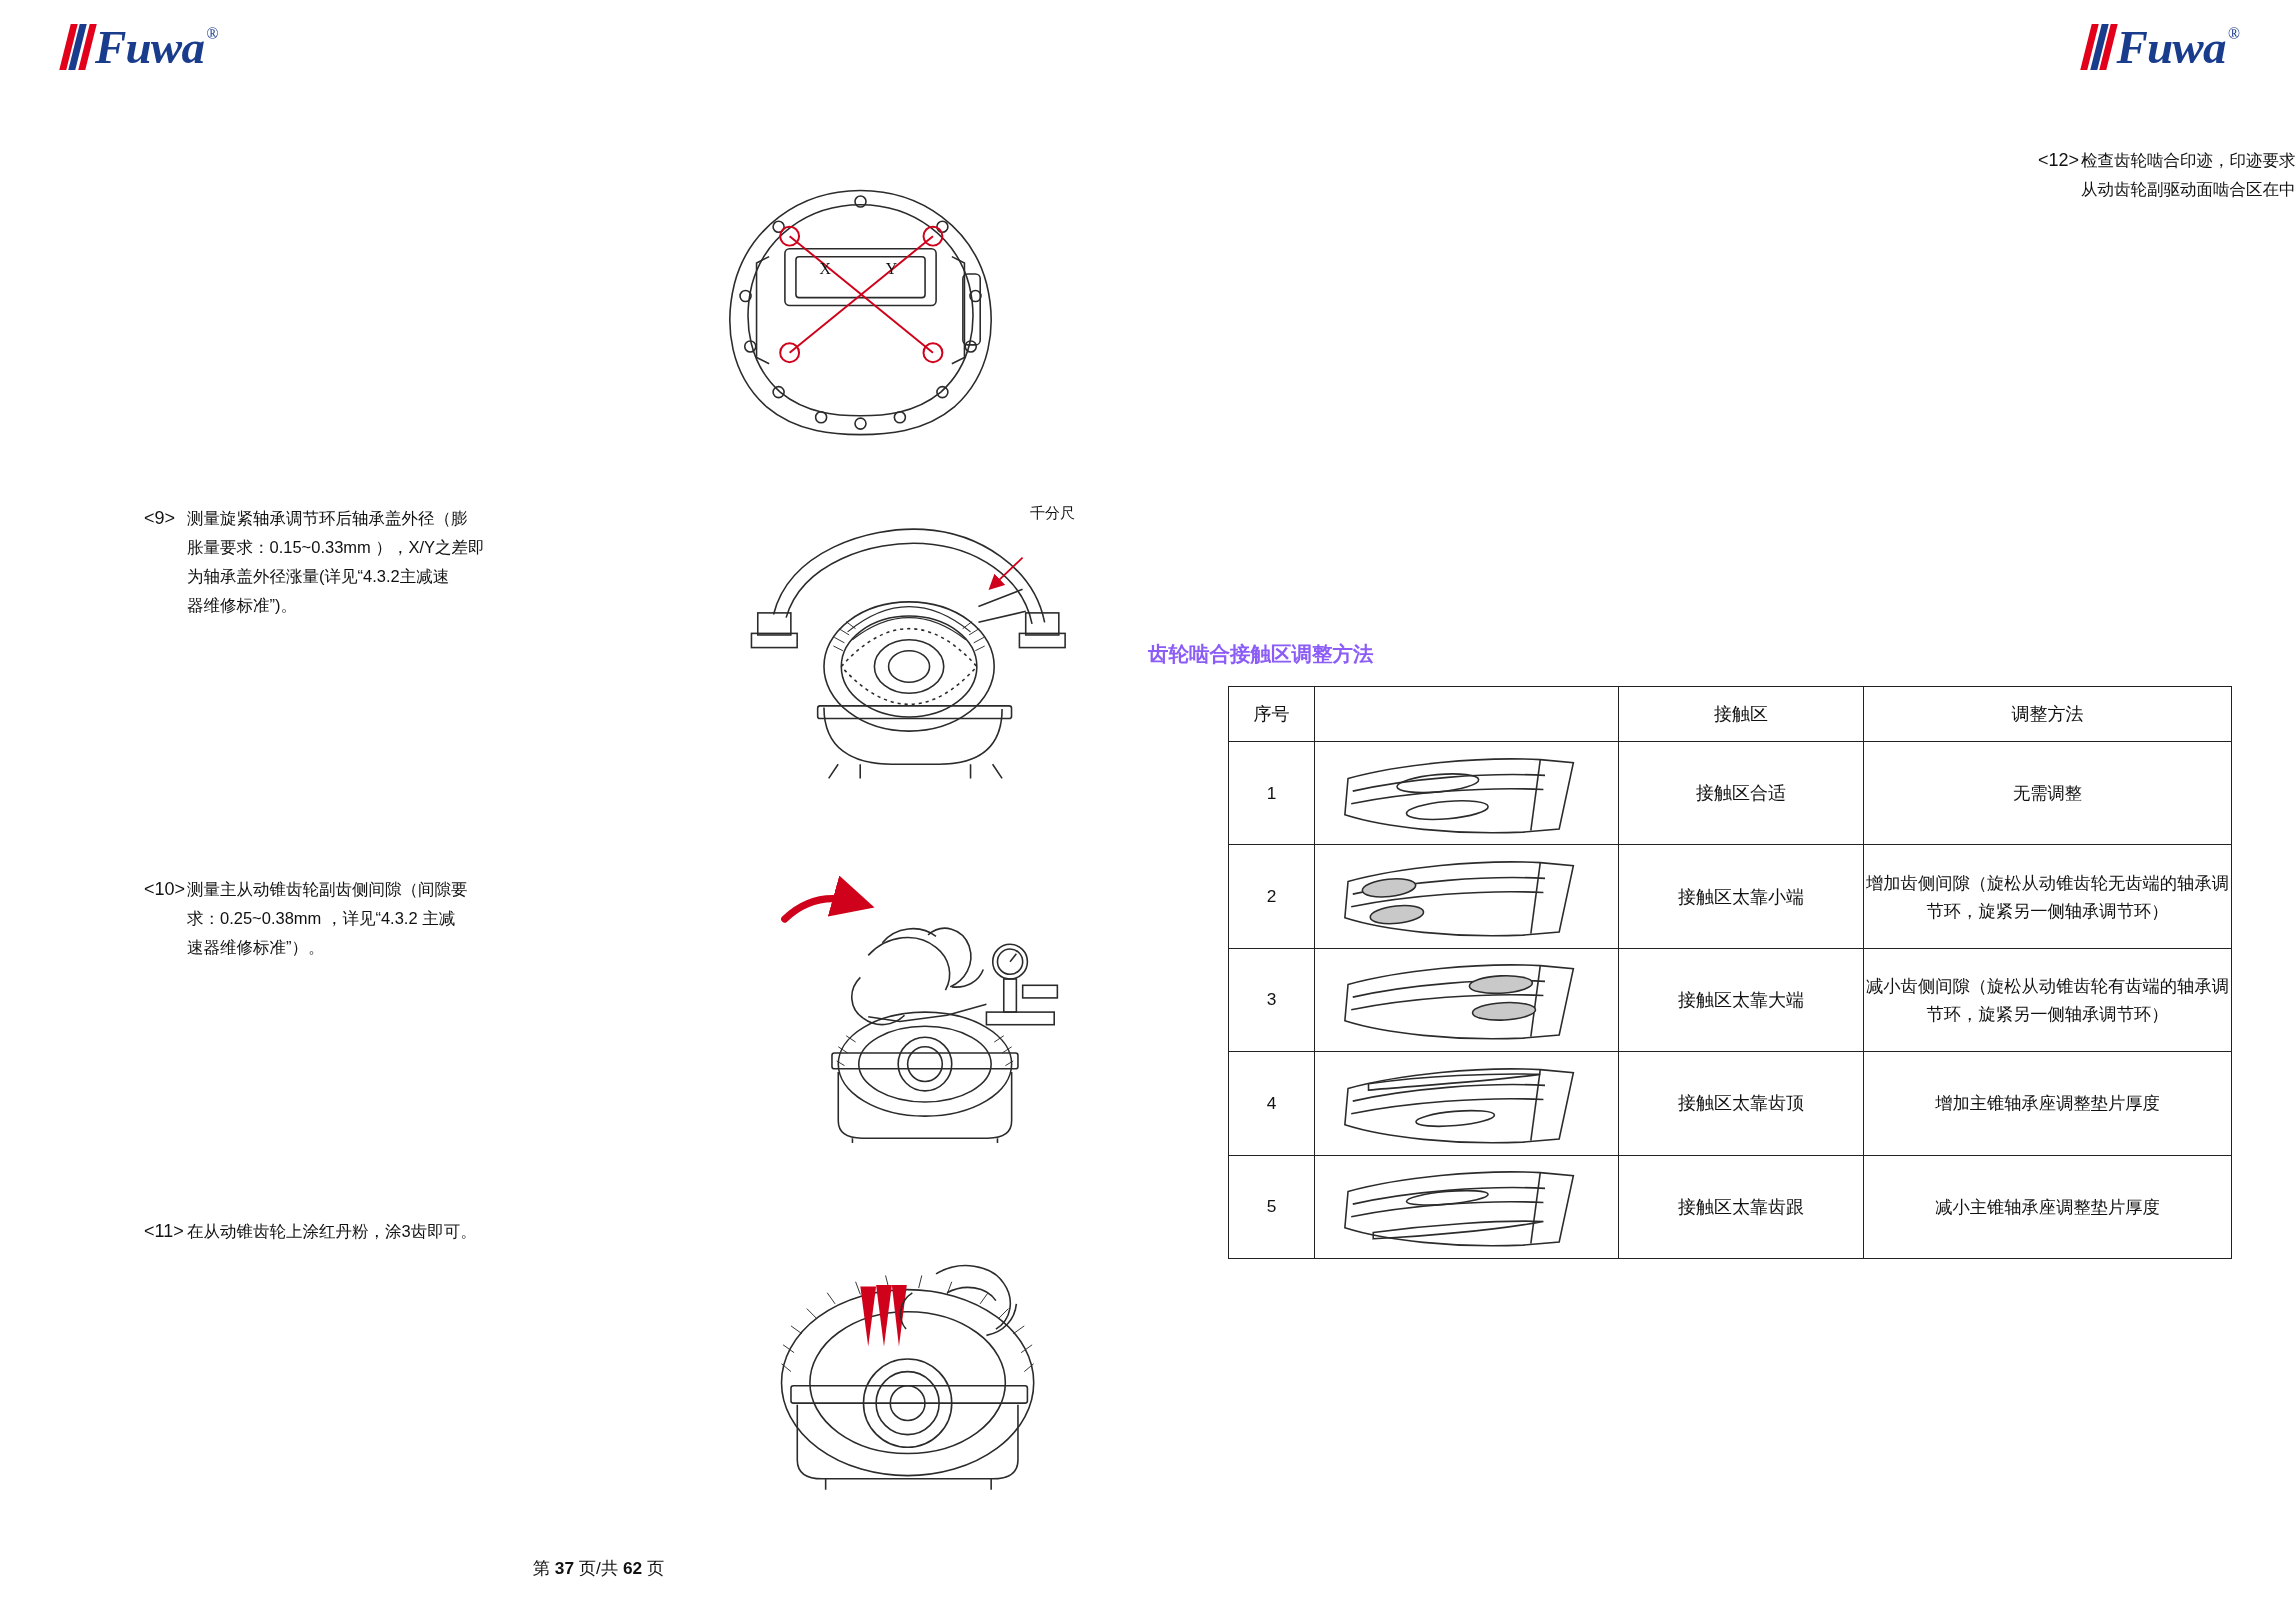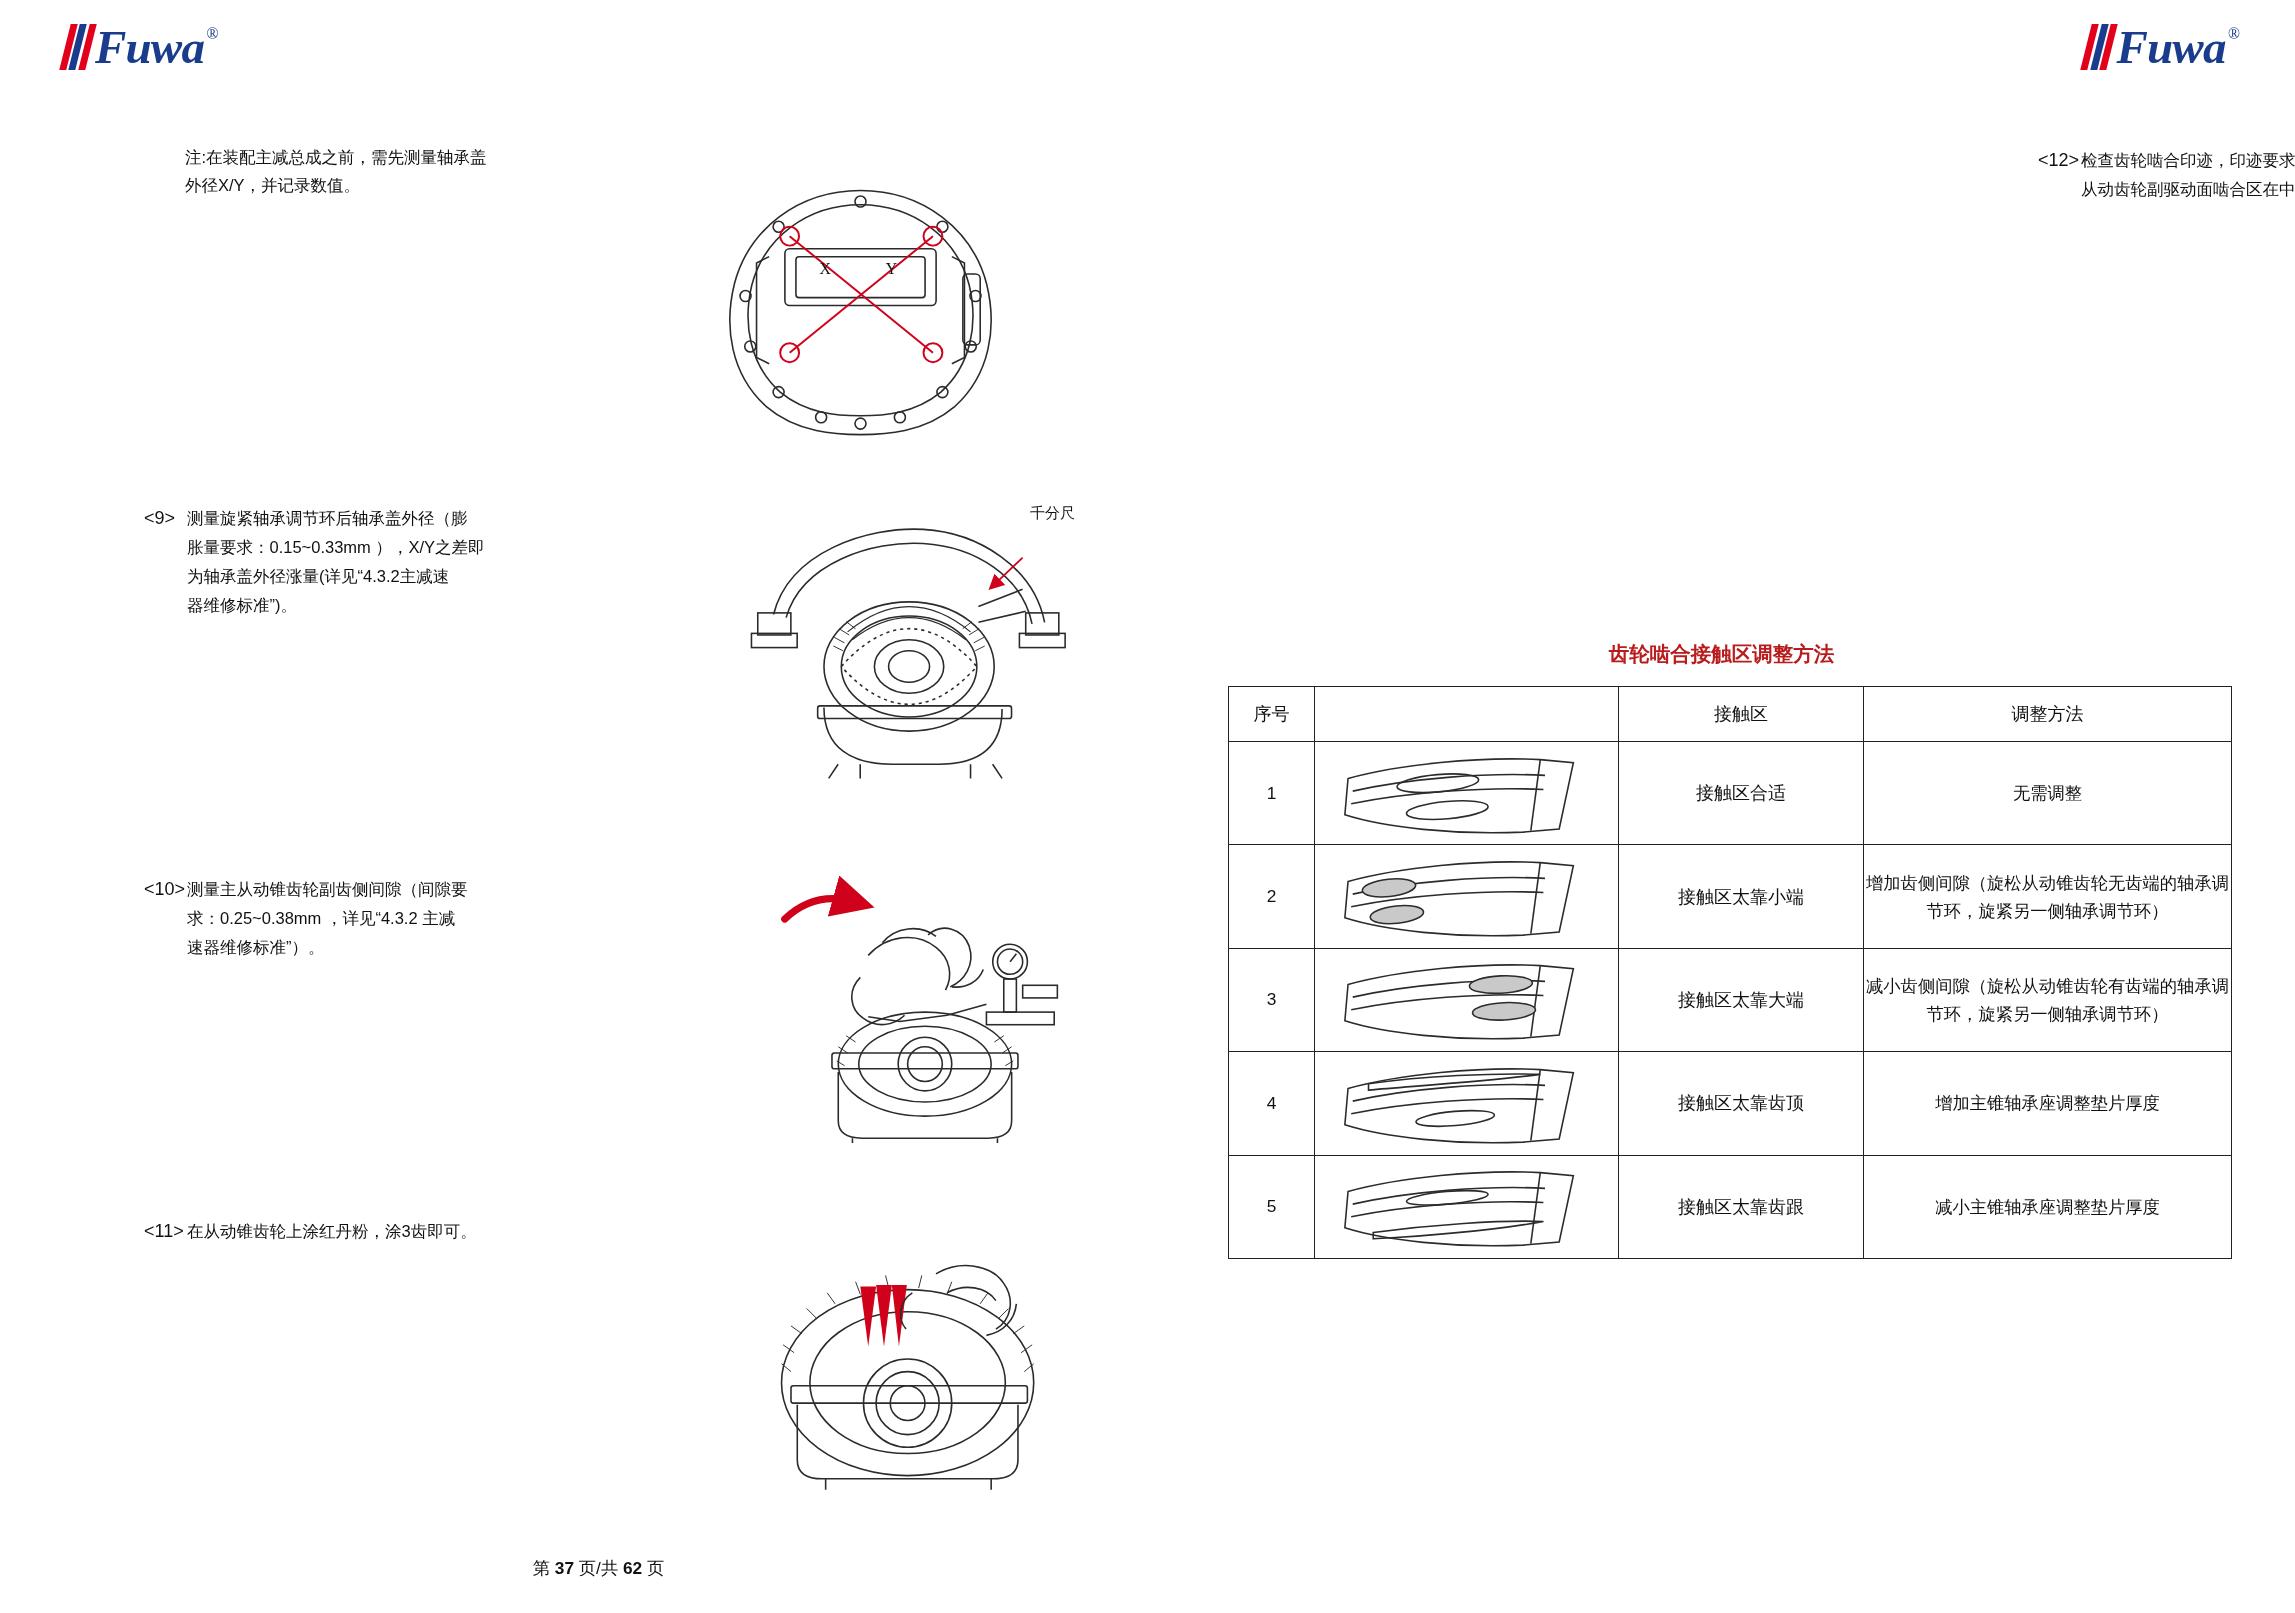--- a/index.html
+++ b/index.html
@@ -113,25 +113,24 @@
     font-family: "Liberation Sans", sans-serif;
     font-size: 15px;
     color: #111;
     text-align: right;
   }
 
   
   .table-title {
     position: absolute;
     width: 100%;
-    text-align: center;
     font-family: "Liberation Sans", sans-serif;
     font-weight: bold;
     font-size: 20.5px;
-    color: #b91c1c;
+    color: #8b5cf6;
   }
   table.contact-table {
     position: absolute;
     border-collapse: collapse;
     font-family: "Liberation Sans", sans-serif;
     font-size: 17.3px;
     color: #111;
   }
   table.contact-table th,
   table.contact-table td {
@@ -184,22 +183,20 @@
     <div class="logo logo-left" style="left:15.8px;">
       <span class="bars">
           <i></i>
           <i></i>
           <i></i>
         </span>
       <span class="word">Fuwa</span>
       <span class="reg">®</span>
     </div>
 
-    <div class="note-block" style="left:136px; top:143px; width:394px;">注:在装配主减总成之前，需先测量轴承盖
-外径X/Y，并记录数值。</div>
 
     <div class="figure" style="left:654px; top:181px;">
       <svg width="315" height="260" viewBox="0 0 400 330" class="gear-svg">
         <g fill="none" stroke="#2b2b2b" stroke-width="2">
           <path d="M200 12 C120 12 58 62 40 130 C26 186 36 246 80 286 C120 320 170 322 200 322
                    C230 322 280 320 320 286 C364 246 374 186 360 130 C342 62 280 12 200 12 Z"></path>
           <path d="M200 30 C132 30 78 72 62 132 C50 182 60 234 98 268 C132 296 172 298 200 298
                    C228 298 268 296 302 268 C340 234 350 182 338 132 C322 72 268 30 200 30 Z"></path>
           <rect x="104" y="86" width="192" height="72" rx="6"></rect>
           <rect x="118" y="96" width="164" height="52" rx="4"></rect>

